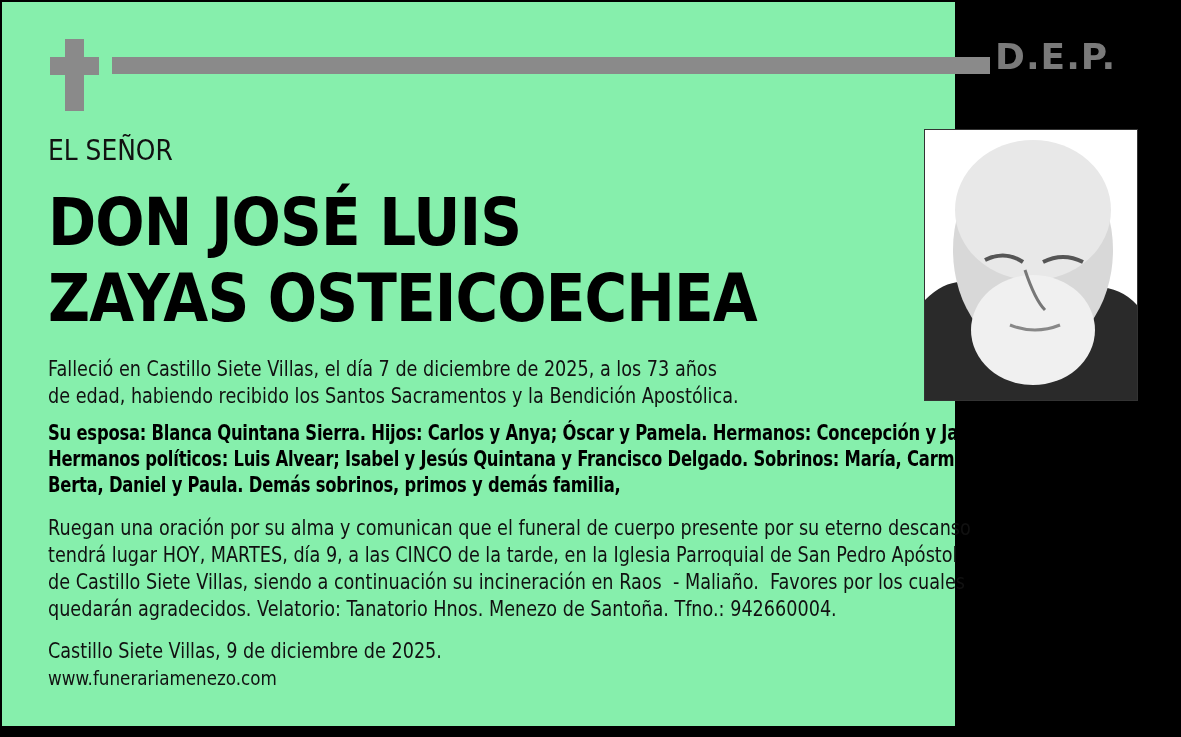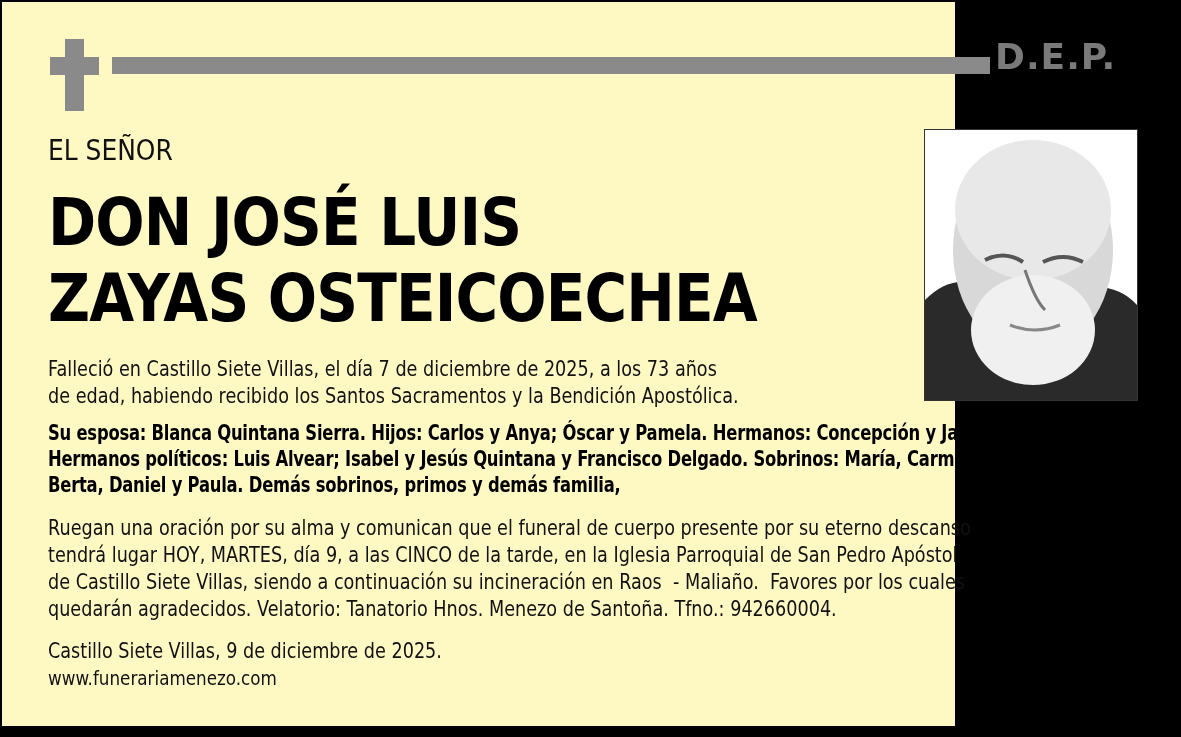--- a/index.html
+++ b/index.html
@@ -3,21 +3,21 @@
   <meta charset="utf-8">
   <style>
     html, body { margin: 0; padding: 0; }
     body {
       width: 1181px; height: 737px; position: relative; overflow: hidden;
       background: #000;
       font-family: "Liberation Sans", sans-serif;
     }
     .card {
       position: absolute; left: 2px; top: 2px; width: 953px; height: 724px;
-      background: #fef9c3;
+      background: #86efac;
     }
     .cross-v { position: absolute; left: 63px; top: 37px; width: 19px; height: 72px; background: #8a8a8a; }
     .cross-h { position: absolute; left: 48px; top: 55px; width: 49px; height: 18px; background: #8a8a8a; }
     .rule { position: absolute; left: 110px; top: 55px; width: 878px; height: 17px; background: #8a8a8a; }
     .dep {
       position: absolute; left: 993px; top: 34px;
       font-family: "DejaVu Sans", sans-serif; font-weight: bold;
       font-size: 36px; color: #7a7a7a; letter-spacing: 1px;
     }
     .title-small {

